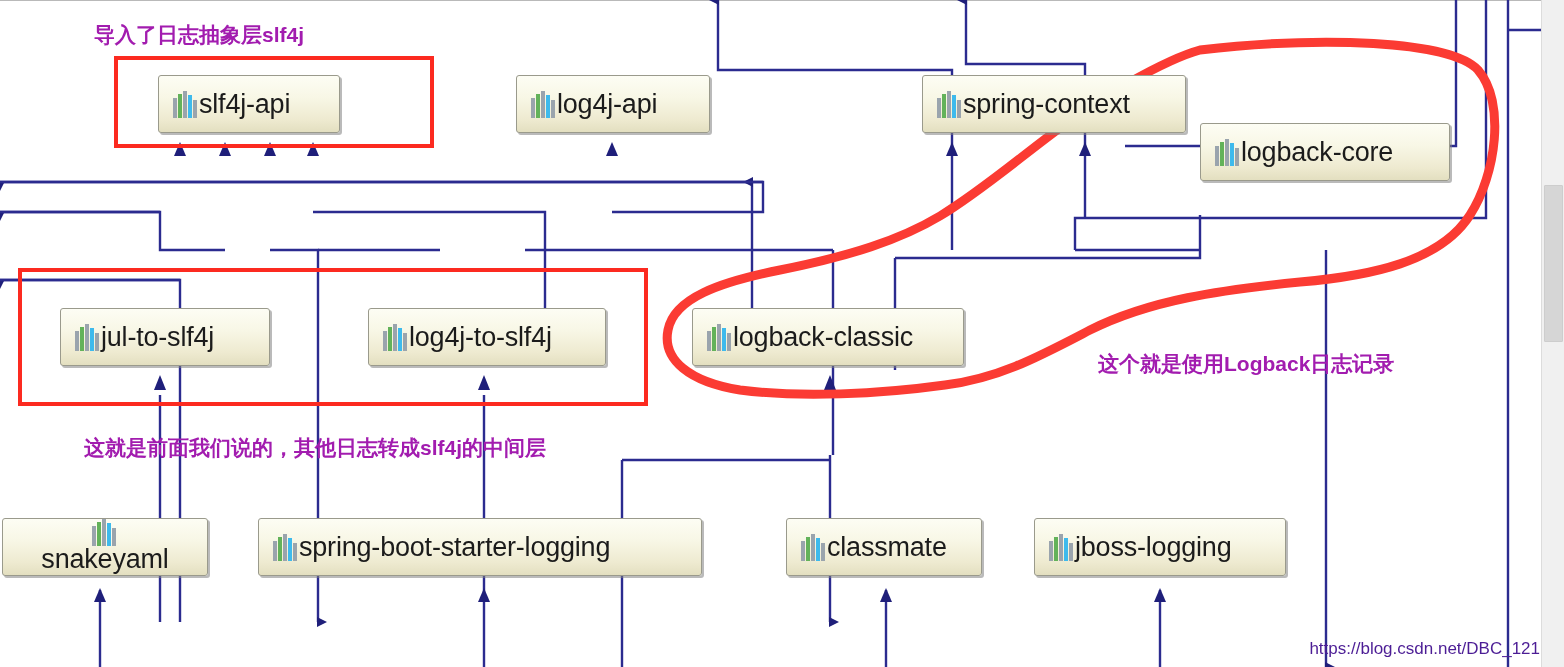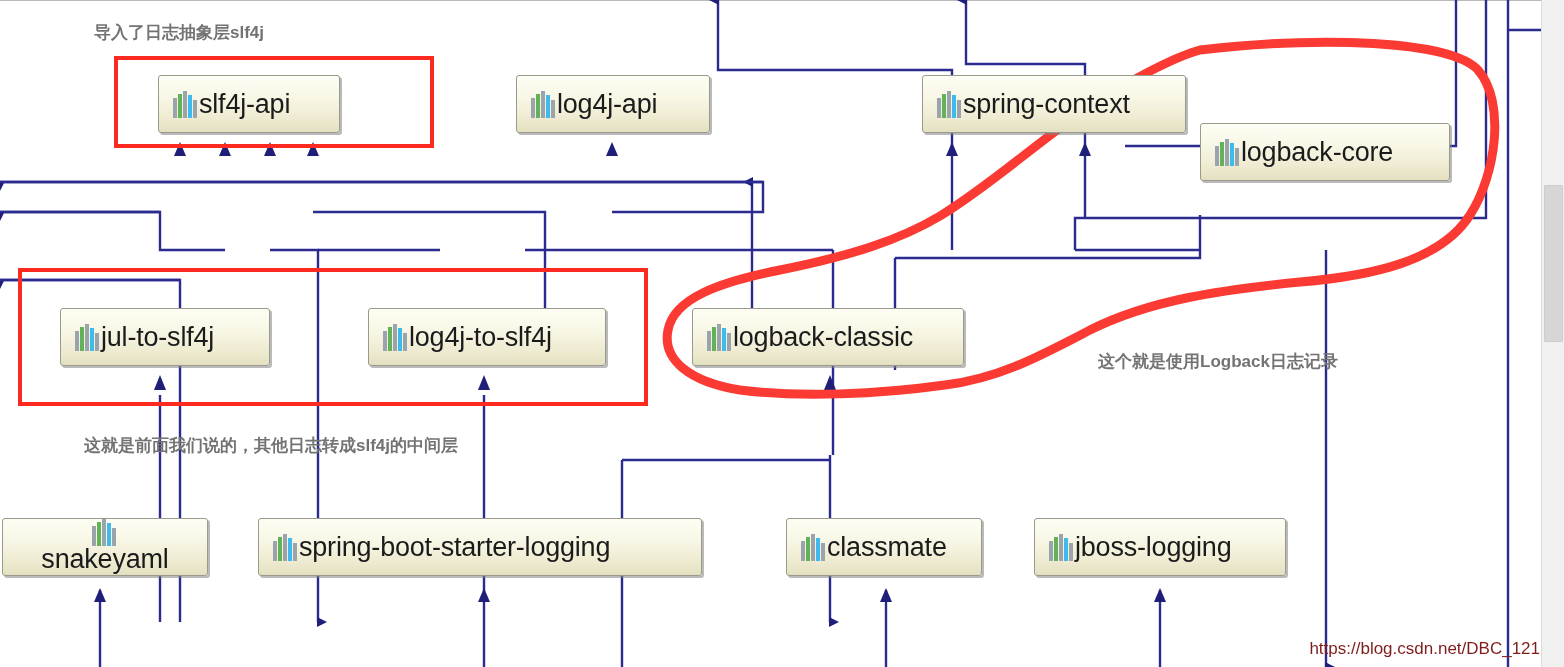--- a/index.html
+++ b/index.html
@@ -75,33 +75,33 @@
   
   #loops {
     position: absolute;
     left: 0; top: 0;
     width: 1564px; height: 667px;
     pointer-events: none;
   }
   
   .note {
     position: absolute;
-    color: #737373;
+    color: #a21caf;
     font-family: "Liberation Sans", sans-serif;
-    font-size: 17px;
+    font-size: 21px;
     font-weight: 700;
     white-space: nowrap;
     line-height: 1;
   }
   
   .watermark {
     position: absolute;
     right: 24px;
     bottom: 8px;
-    color: #7f1d1d;
+    color: #4c1d95;
     font-size: 17px;
     font-family: "Liberation Sans", sans-serif;
     white-space: nowrap;
   }
   
   .scroll-track {
     position: absolute;
     top: 0; right: 0;
     width: 22px;
     height: 667px;

